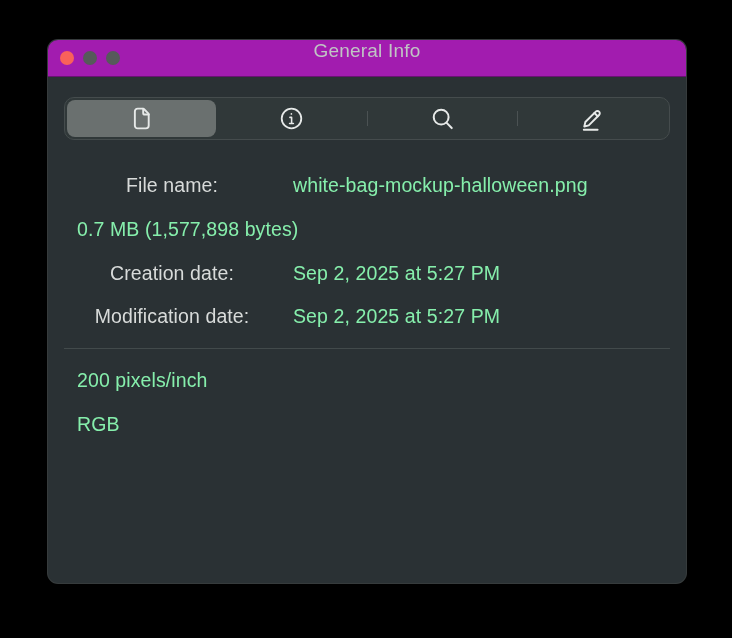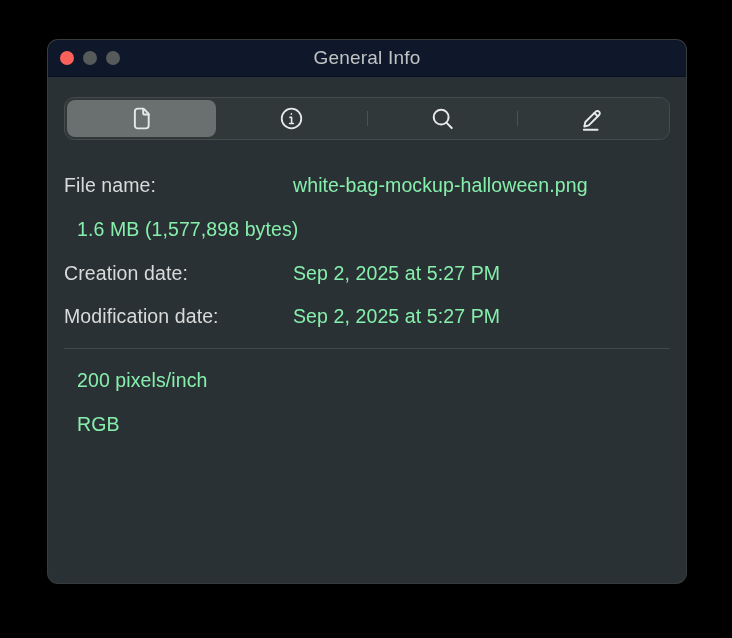--- a/index.html
+++ b/index.html
@@ -13,23 +13,23 @@
   .window {
     position:absolute; left:48px; top:40px;
     width:638px; height:543px;
     background:#2a3134;
     border-radius:10px;
     box-shadow:0 0 0 1px rgba(120,130,132,0.45), 0 18px 40px rgba(0,0,0,0.7);
     overflow:hidden;
   }
   .titlebar {
     height:36px;
-    background:#0f172a;
+    background:#a21caf;
     border-bottom:1px solid rgba(0,0,0,0.35);
-    display:flex; align-items:center; justify-content:center;
+    display:flex; justify-content:center;
     position:relative;
   }
   .lights {
     position:absolute; left:12px; top:0; height:100%;
     display:flex; align-items:center; gap:9px;
   }
   .light { width:14px; height:14px; border-radius:50%; display:block; }
   .light.red  { background:#f9615a; }
   .light.gray { background:#565a5a; }
   .title {
@@ -52,21 +52,21 @@
   .segment.selected { background:#6a706f; }
   .seg-divider {
     width:1px; background:#4b5253; margin:11px 0;
     flex:0 0 auto;
   }
   .seg-divider.hidden { background:transparent; }
   .icon svg { display:block; }
   .rows { margin-top:24px; }
   .row { height:43.7px; display:flex; align-items:center; margin-left:16px; }
   .row .label {
-    width:216px; text-align:left;
+    width:216px; text-align:center;
     color:#d8dbda; font-size:19.5px; letter-spacing:0.1px;
     white-space:nowrap;
   }
   .row .value {
     margin-left:13px;
     color:#86efac; font-size:19.5px; letter-spacing:0.1px;
     white-space:nowrap;
   }
   .row .value.muted { color:#5d6467; }
   .hr {
@@ -138,21 +138,21 @@
     </div>
   </div>
 
   <div class="rows">
 
     <div class="row">
       <span class="label">File name:</span>
       <span class="value">white-bag-mockup-halloween.png</span>
     </div>
     <div class="row">
-      <span class="value">1.6 MB (1,577,898 bytes)</span>
+      <span class="value">0.7 MB (1,577,898 bytes)</span>
     </div>
     <div class="row">
       <span class="label">Creation date:</span>
       <span class="value">Sep 2, 2025 at 5:27 PM</span>
     </div>
     <div class="row">
       <span class="label">Modification date:</span>
       <span class="value">Sep 2, 2025 at 5:27 PM</span>
     </div>
 

